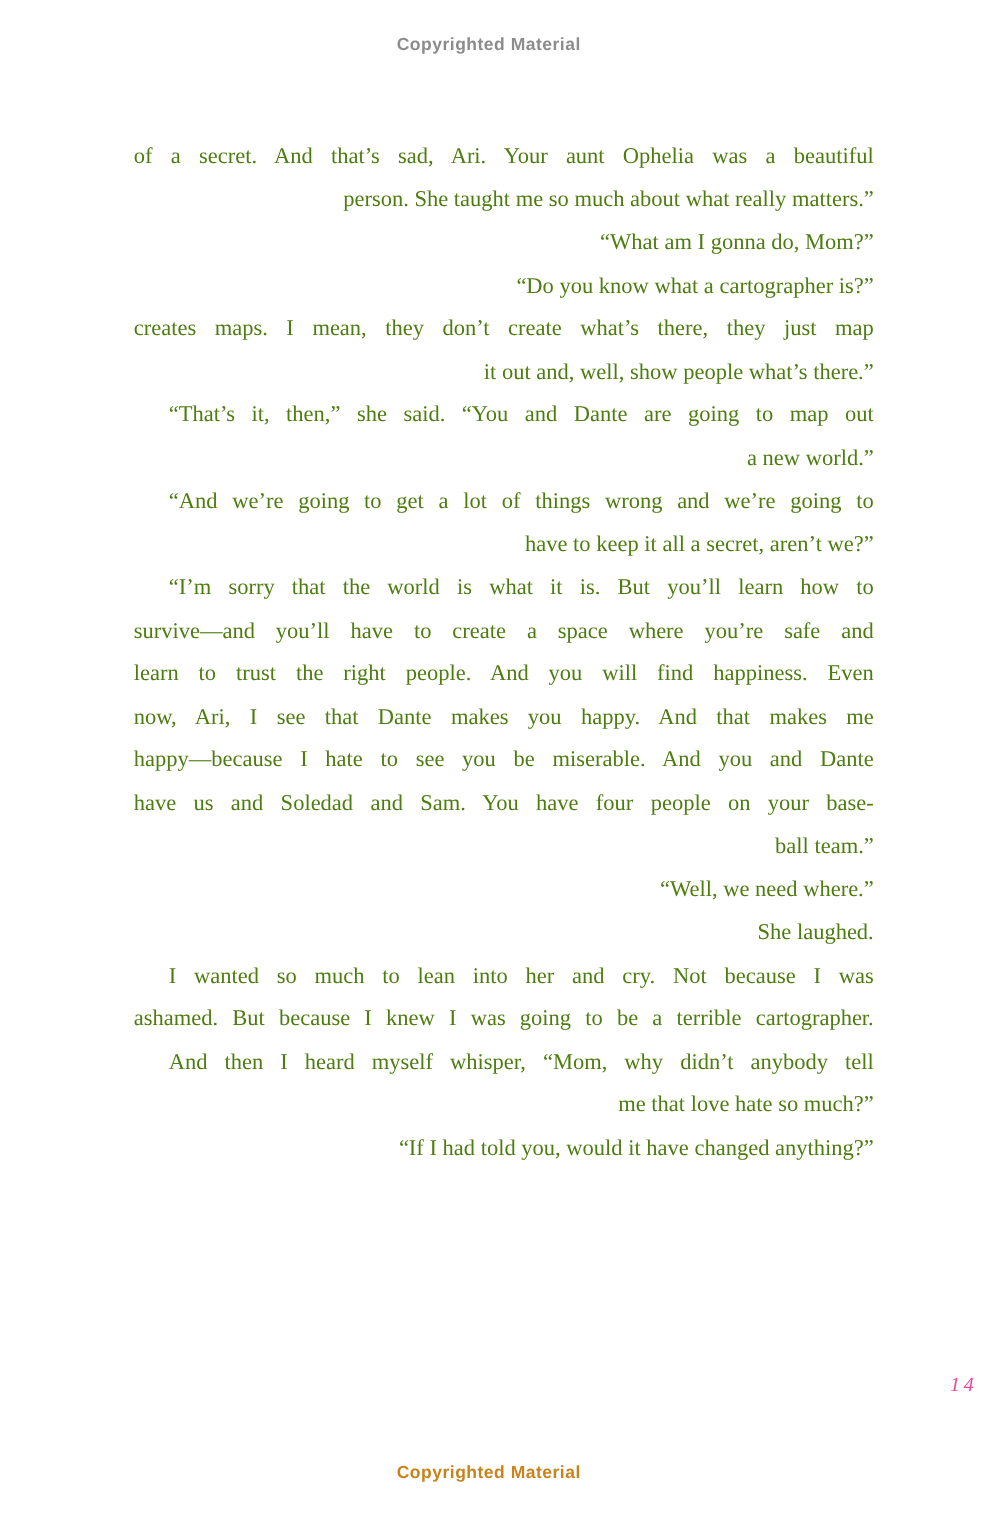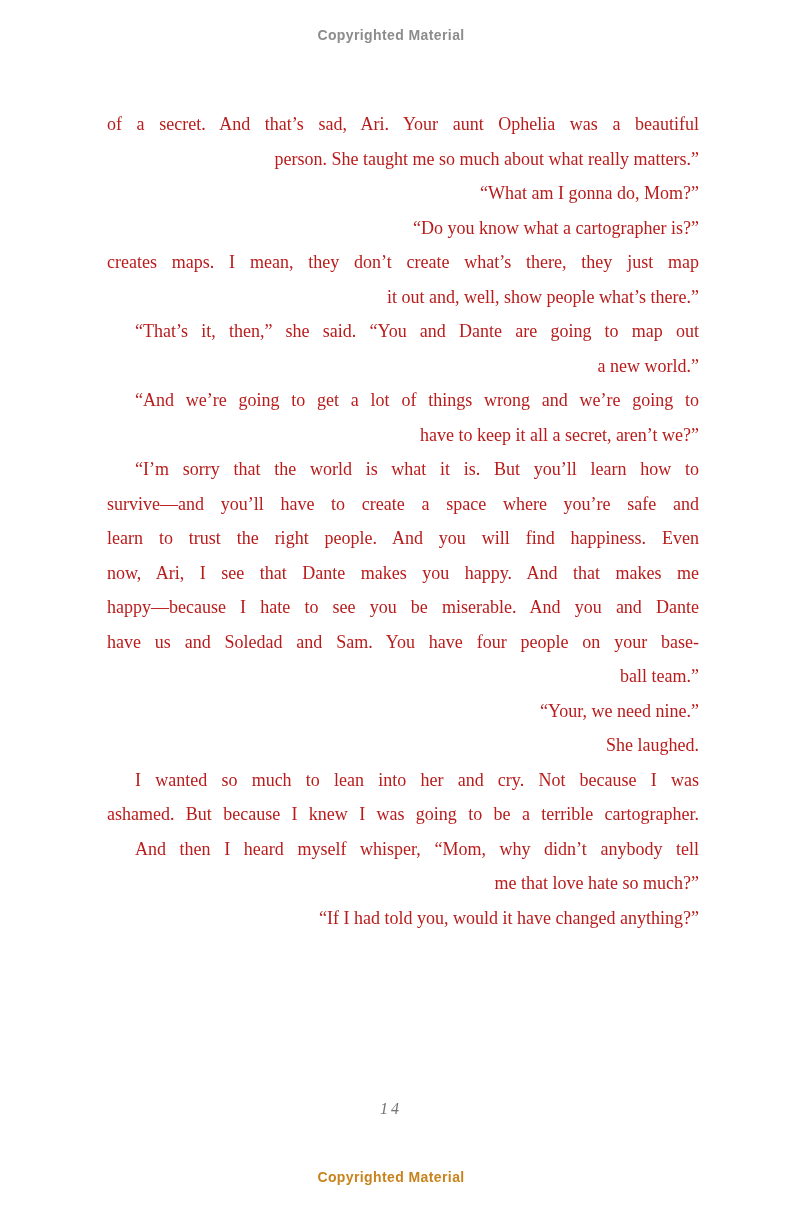--- a/index.html
+++ b/index.html
@@ -32,46 +32,46 @@
     top: 1169px;
     color: #c8831c;
   }
   .bodytext {
     position: absolute;
     left: 107px;
     top: 107px;
     width: 592px;
     font-family: "Liberation Serif", serif;
     font-size: 18px;
-    color: #b91c1c;
+    color: #4d7c0f;
   }
   .line {
     height: 34.5px;
     line-height: 34.5px;
     overflow: hidden;
     text-align: right;
   }
   .line.just {
     text-align: justify;
     text-align-last: justify;
   }
   .line.indent {
     text-indent: 28px;
   }
   .page-number {
     position: absolute;
     left: 0;
     top: 1100px;
     width: 100%;
-    text-align: center;
+    text-align: right;
     font-family: "Liberation Serif", serif;
     font-style: italic;
     font-size: 16px;
     letter-spacing: 3px;
-    color: #737373;
+    color: #ec4899;
   }
 </style>
 </head>
 <body>
 
 <div class="page">
 
   <div class="watermark top">Copyrighted Material</div>
 
   <div class="bodytext">
@@ -85,21 +85,21 @@
       <div class="line">a new world.”</div>
       <div class="line just indent">“And we’re going to get a lot of things wrong and we’re going to</div>
       <div class="line">have to keep it all a secret, aren’t we?”</div>
       <div class="line just indent">“I’m sorry that the world is what it is. But you’ll learn how to</div>
       <div class="line just">survive—and you’ll have to create a space where you’re safe and</div>
       <div class="line just">learn to trust the right people. And you will find happiness. Even</div>
       <div class="line just">now, Ari, I see that Dante makes you happy. And that makes me</div>
       <div class="line just">happy—because I hate to see you be miserable. And you and Dante</div>
       <div class="line just">have us and Soledad and Sam. You have four people on your base-</div>
       <div class="line">ball team.”</div>
-      <div class="line indent">“Your, we need nine.”</div>
+      <div class="line indent">“Well, we need where.”</div>
       <div class="line indent">She laughed.</div>
       <div class="line just indent">I wanted so much to lean into her and cry. Not because I was</div>
       <div class="line just">ashamed. But because I knew I was going to be a terrible cartographer.</div>
       <div class="line just indent">And then I heard myself whisper, “Mom, why didn’t anybody tell</div>
       <div class="line">me that love hate so much?”</div>
       <div class="line indent">“If I had told you, would it have changed anything?”</div>
     </div>
 
   <div class="page-number">14</div>
 

